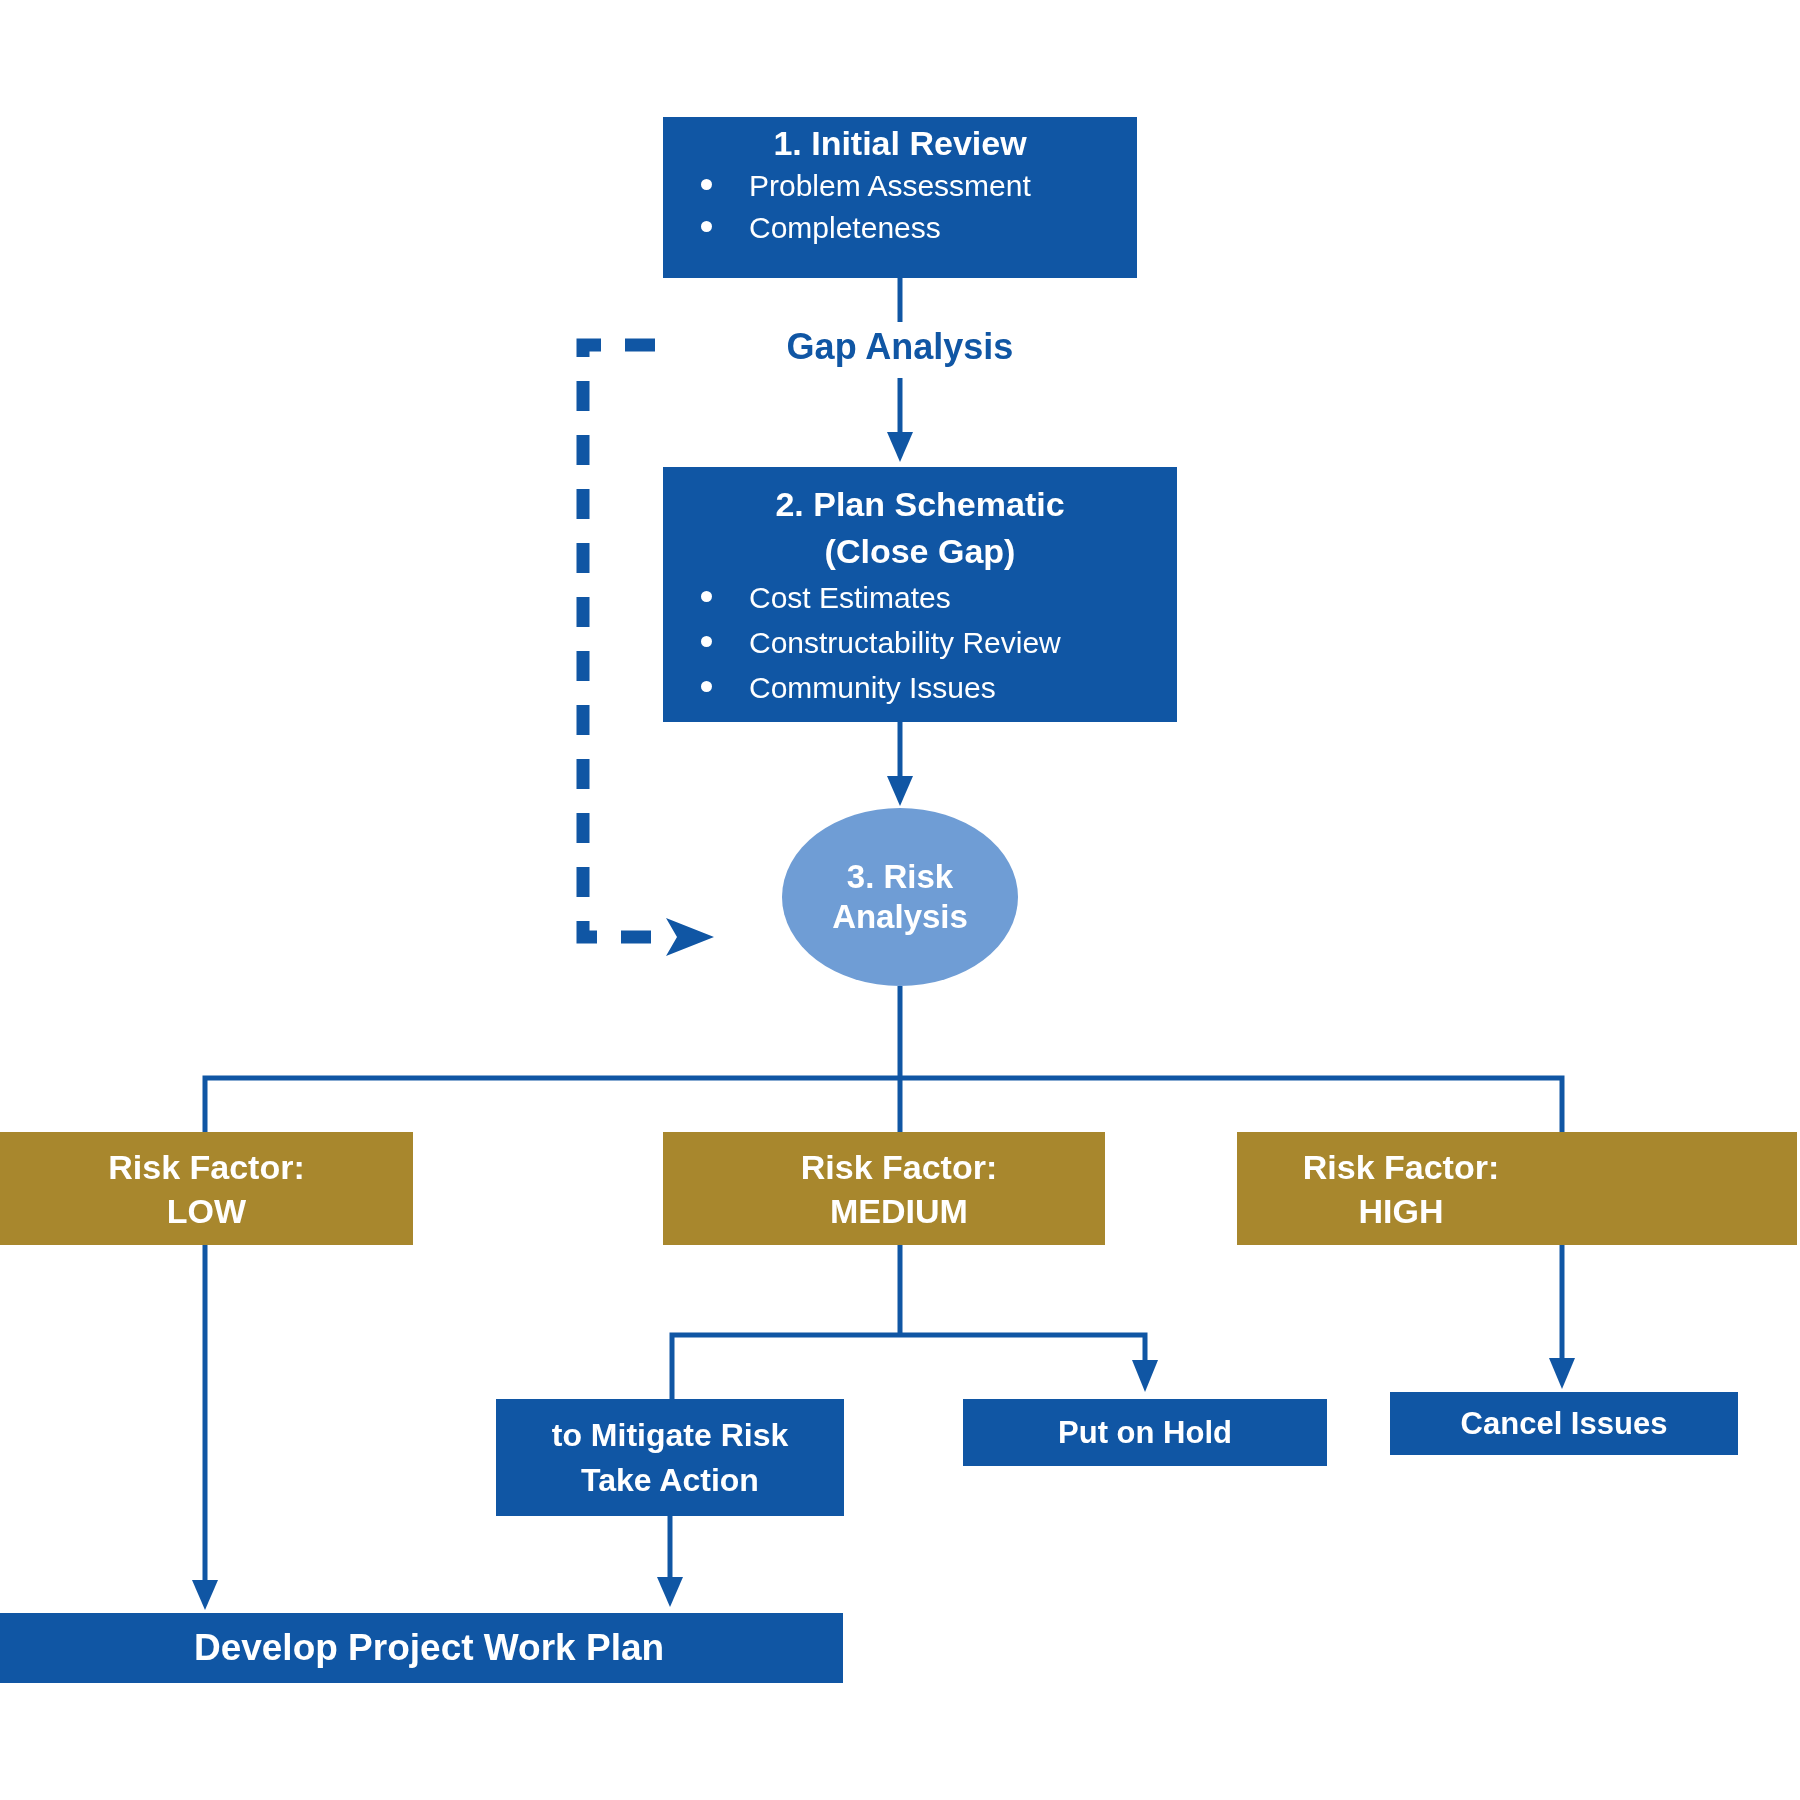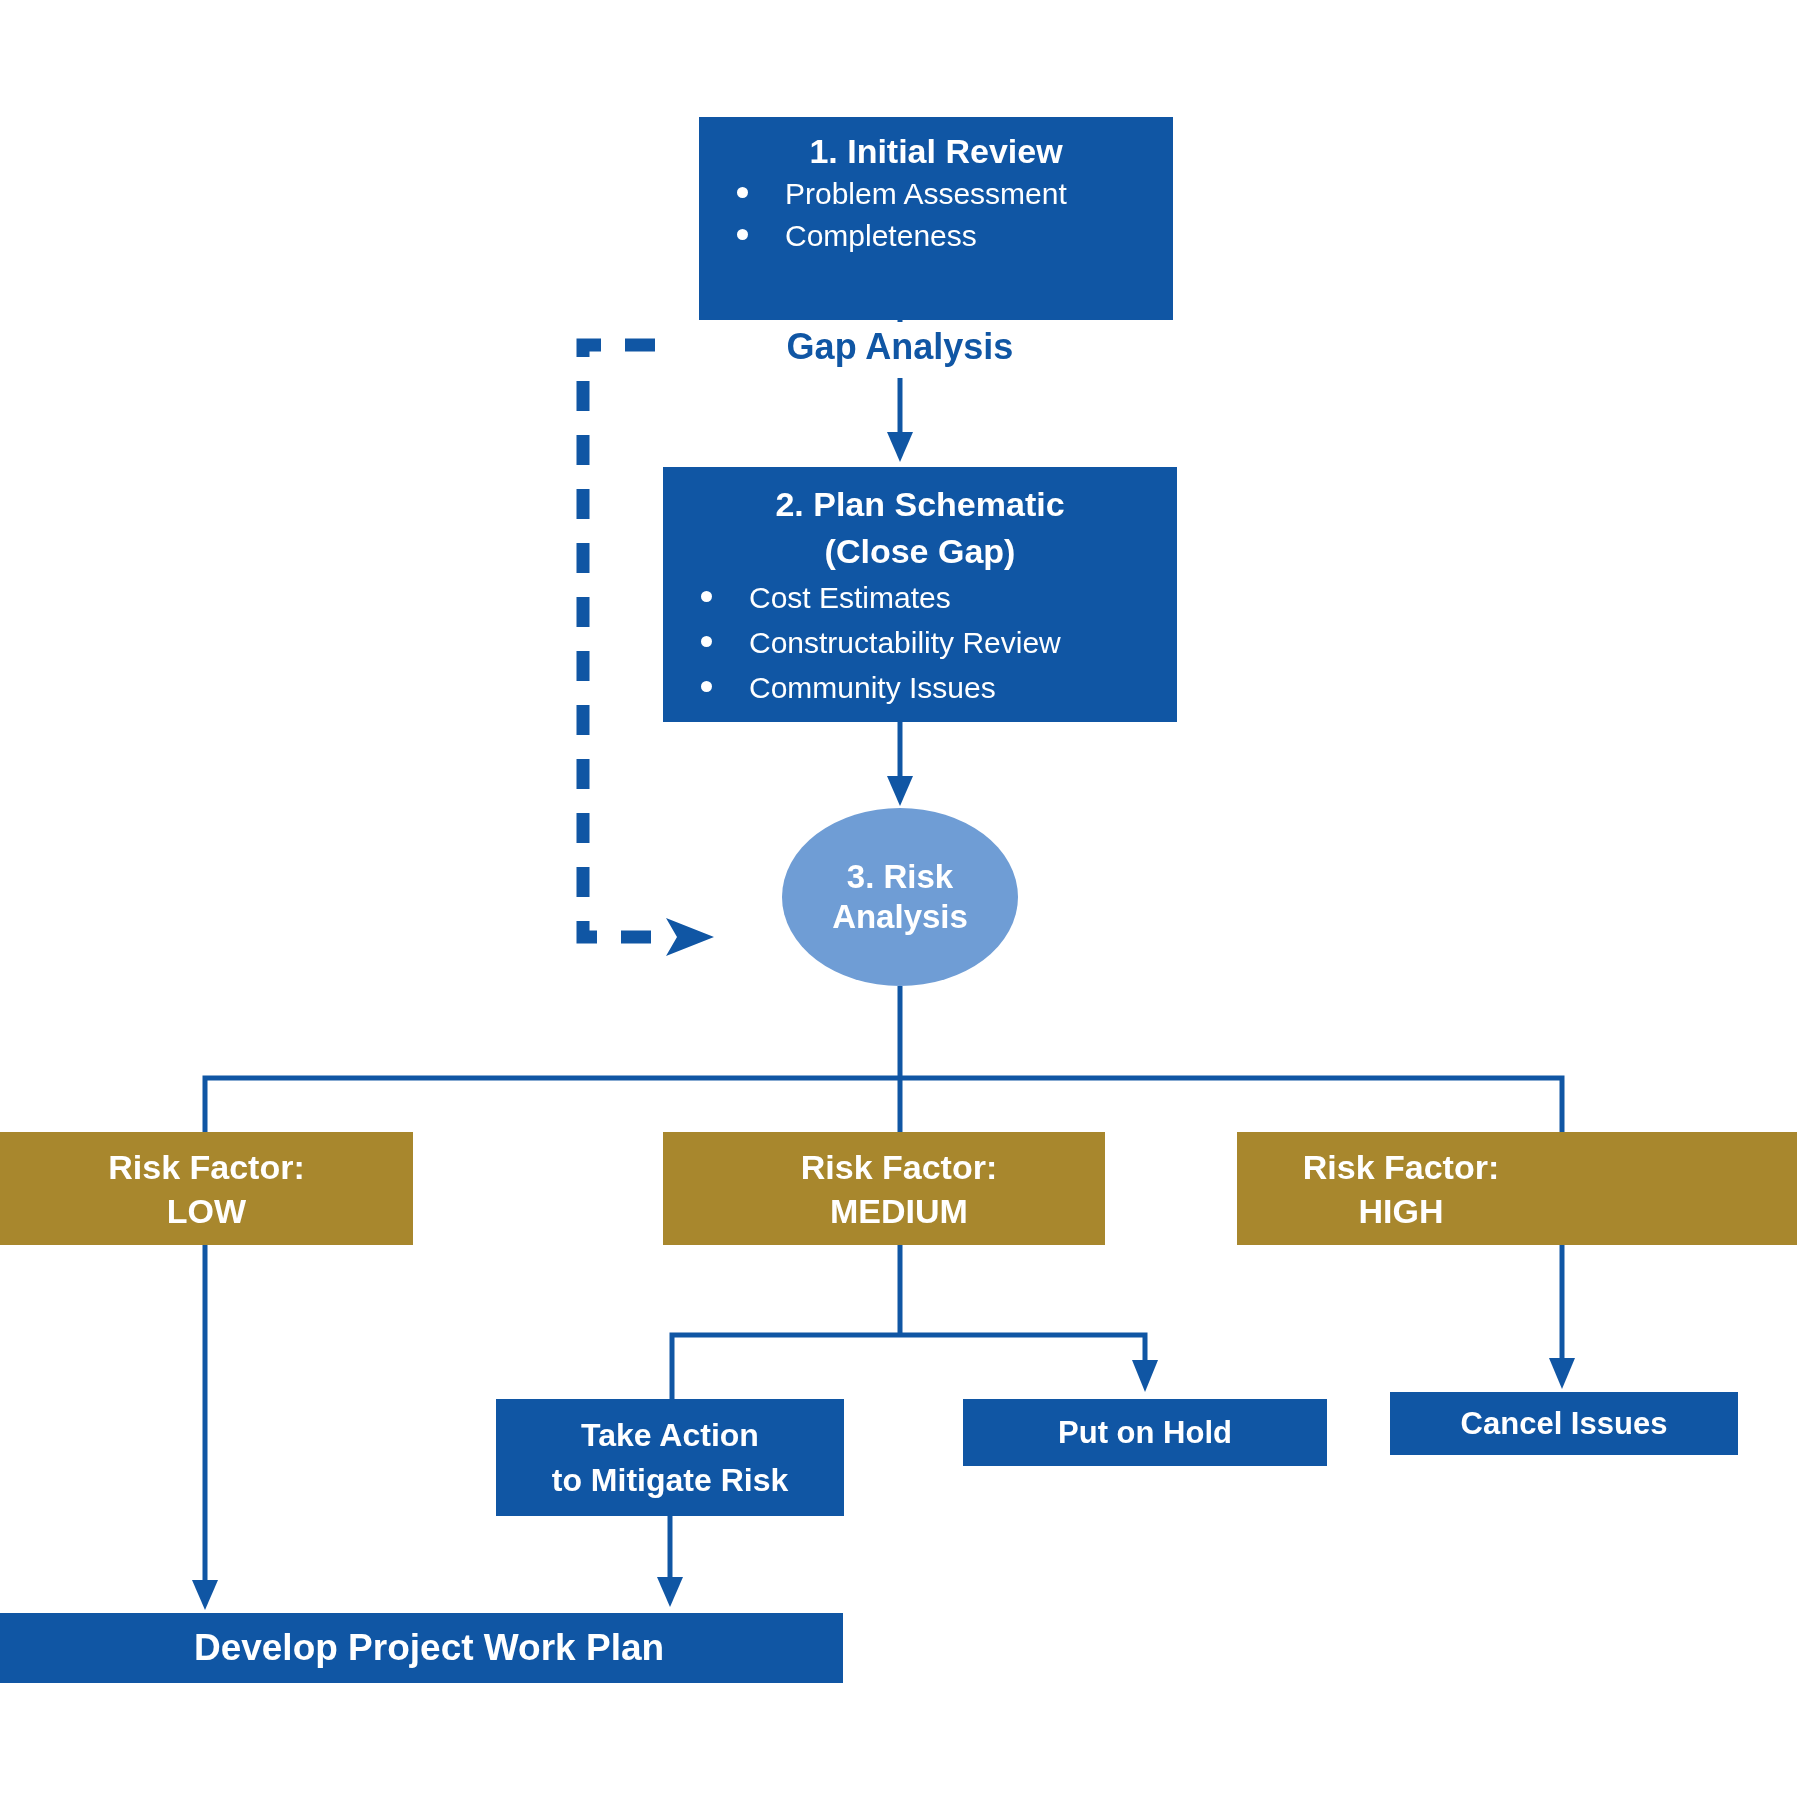--- a/index.html
+++ b/index.html
@@ -7,21 +7,21 @@
     position:relative;width:1800px;height:1800px;background:#ffffff;
     font-family:"Liberation Sans","DejaVu Sans",sans-serif;overflow:hidden;
   }
   .connectors{position:absolute;left:0;top:0;}
   .node{position:absolute;box-sizing:border-box;color:#ffffff;}
   .bluebox{background:#1056A4;}
   .goldbox{background:#A8872D;}
   .title{font-weight:bold;font-size:34px;text-align:center;line-height:44px;}
   .bullet{display:flex;align-items:baseline;padding-left:38px;line-height:42px;font-size:30px;font-weight:400;}
   .dot{width:11px;height:11px;border-radius:50%;background:#ffffff;flex:0 0 11px;margin-right:37px;position:relative;top:-6px;}
-  .b-initial{left:663px;top:117px;width:474px;height:203px;padding-top:12px;margin-left:36px;}
+  .b-initial{left:663px;top:117px;width:474px;height:161px;padding-top:4px;}
   .gap-label{position:absolute;left:650px;top:326px;width:500px;text-align:center;
     color:#1056A4;font-weight:bold;font-size:36px;}
   .b-plan{left:663px;top:467px;width:514px;height:255px;padding-top:14px;}
   .b-plan .title{line-height:47px;}
   .b-plan .bullet{line-height:45px;}
   .ellipse{left:782px;top:808px;width:236px;height:178px;border-radius:50%;background:#6F9DD5;
     display:flex;flex-direction:column;align-items:center;justify-content:center;}
   .ellipse .el-line{font-weight:bold;font-size:33px;line-height:40px;text-align:center;}
   .goldbox{top:1132px;height:113px;display:flex;flex-direction:column;justify-content:center;}
   .goldbox .gl{font-weight:bold;font-size:34px;line-height:44px;text-align:center;}
@@ -118,20 +118,20 @@
   <div class="node goldbox g-med">
     <div class="gl">Risk Factor:</div>
     <div class="gl">MEDIUM</div>
   </div>
   <div class="node goldbox g-high">
     <div class="gl">Risk Factor:</div>
     <div class="gl">HIGH</div>
   </div>
 
   <div class="node bluebox b-takeaction">
+    <div class="tl">to Mitigate Risk</div>
     <div class="tl">Take Action</div>
-    <div class="tl">to Mitigate Risk</div>
   </div>
   <div class="node bluebox oneline b-putonhold">Put on Hold</div>
   <div class="node bluebox oneline b-cancel">Cancel Issues</div>
   <div class="node bluebox b-develop">Develop Project Work Plan</div>
 
 </div>
 
 </body></html>

